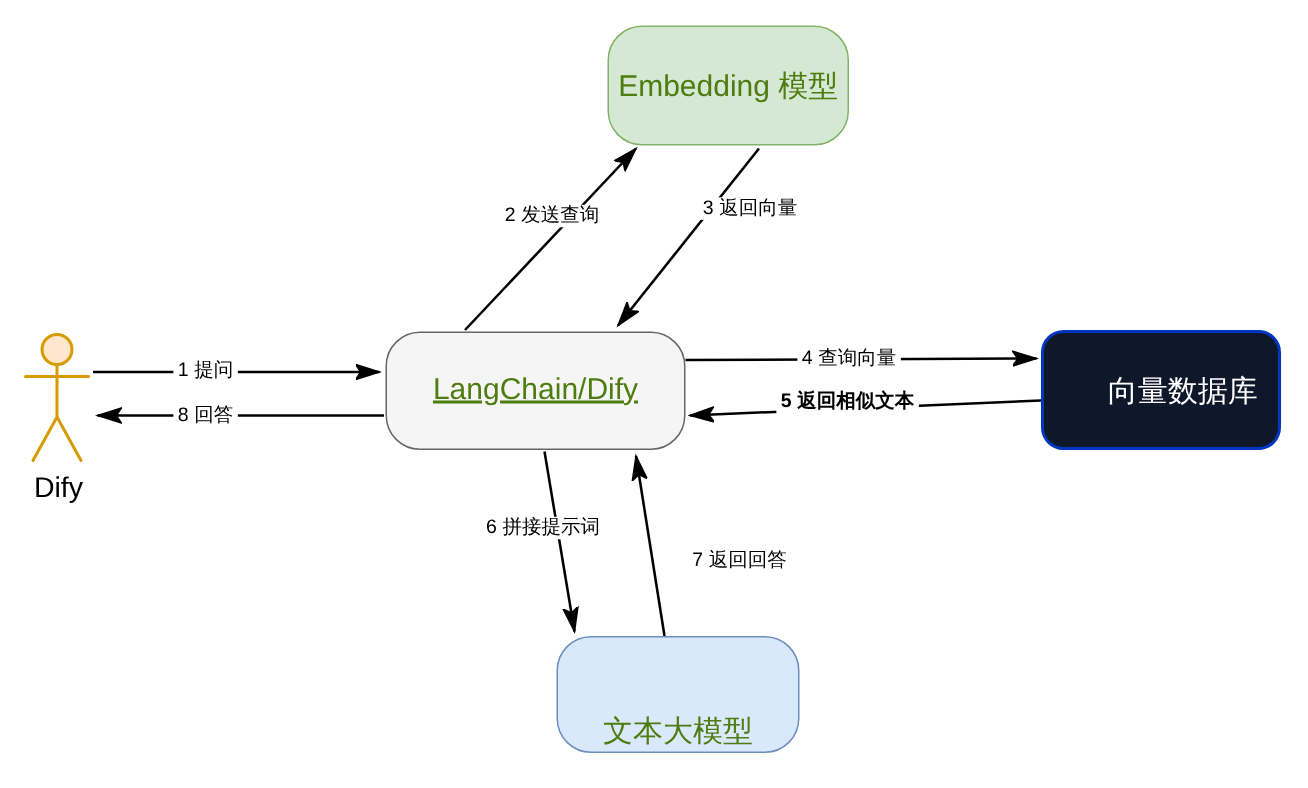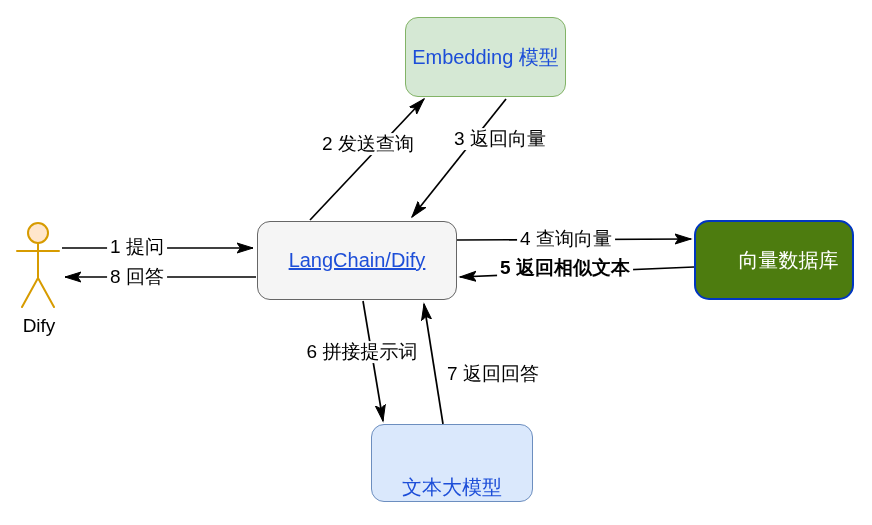--- a/index.html
+++ b/index.html
@@ -21,56 +21,56 @@
     top: 0;
     width: 872px;
     height: 525px;
   }
   .node {
     position: absolute;
     box-sizing: border-box;
     display: flex;
     align-items: center;
     justify-content: center;
-    border-radius: 13px;
+    border-radius: 23px;
     font-size: 20px;
-    color: #1d4ed8;
+    color: #4d7c0f;
     white-space: nowrap;
   }
   .node-embedding {
     left: 405px; top: 17px; width: 161px; height: 80px;
     background: #d5e8d4;
     border: 1.5px solid #82b366;
   }
   .node-langchain {
     left: 257px; top: 221px; width: 200px; height: 79px;
     background: #f5f5f5;
     border: 1.5px solid #666666;
     text-decoration: underline;
   }
   .node-vectordb {
     left: 694px; top: 220px; width: 160px; height: 80px;
-    background: #4d7c0f;
+    background: #0f172a;
     border: 2px solid #0036c0;
     border-radius: 15px;
     color: #ffffff;
     padding-left: 29px;
   }
   .node-llm {
     left: 371px; top: 424px; width: 162px; height: 78px;
     background: #dae8fc;
     border: 1.5px solid #6c8ebf;
     align-items: flex-end;
   }
   .edge-label {
     position: absolute;
     transform: translate(-50%, -50%);
     background: #ffffff;
     padding: 0 3px;
-    font-size: 19px;
+    font-size: 13px;
     color: #000000;
     white-space: nowrap;
     line-height: 1.15;
   }
   .el1 { left: 137px; top: 247px; }
   .el2 { left: 368px; top: 144px; }
   .el3 { left: 500px; top: 139px; }
   .el4 { left: 566px; top: 239px; }
   .el5 { left: 565px; top: 268px; font-weight: bold; }
   .el6 { left: 362px; top: 352px; }

